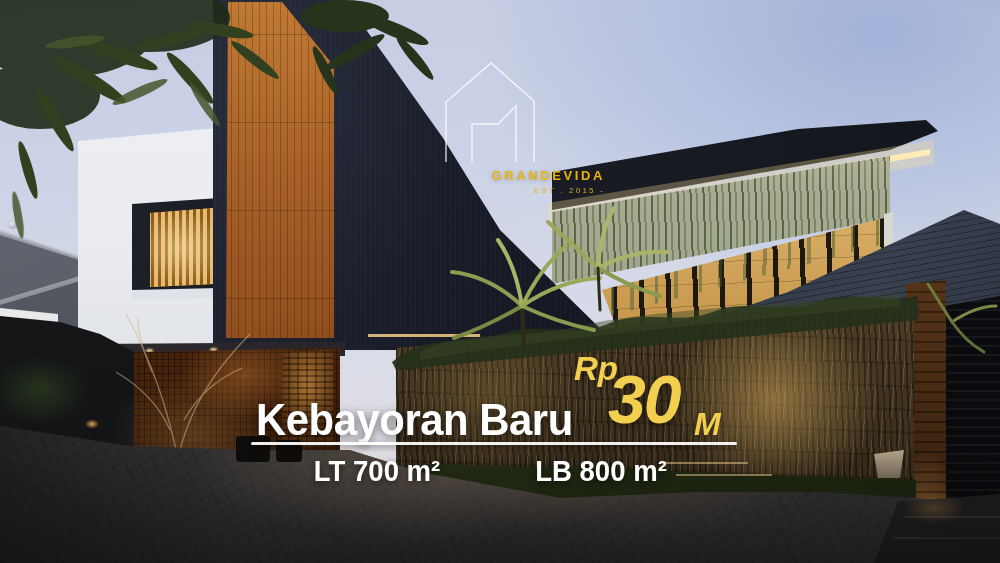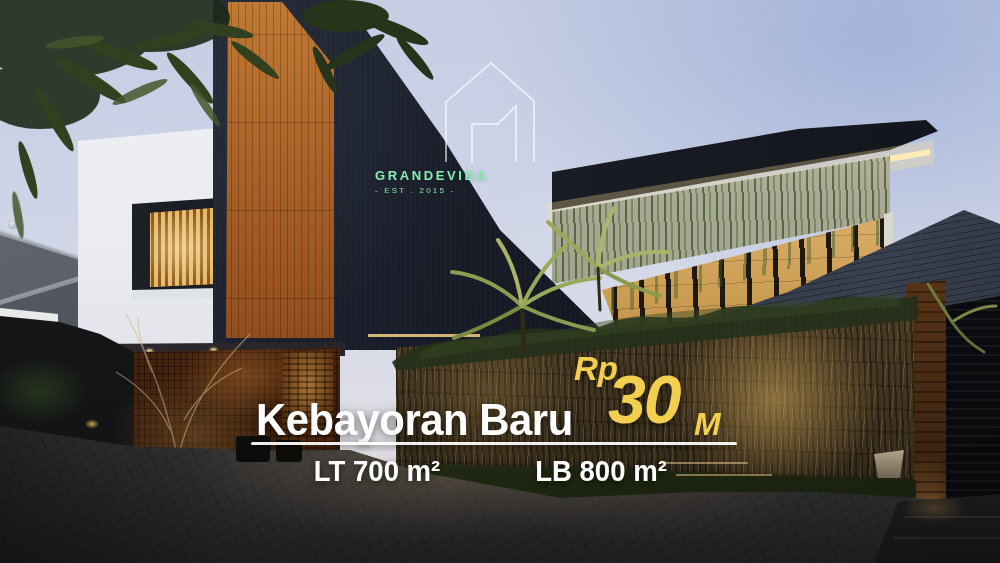--- a/index.html
+++ b/index.html
@@ -126,21 +126,21 @@
                background:linear-gradient(170deg,#2c2d2e,#1c1d1e);}
   .stepline{height:2px;background:rgba(255,255,255,.09);}
   .cornerglow{left:902px;top:492px;width:64px;height:32px;border-radius:50%;
               background:radial-gradient(closest-side,rgba(225,165,85,.3),rgba(0,0,0,0));}
   .planter{background:#0e0d0c;border-radius:4px;}
 
   .vignette{background:linear-gradient(to bottom,rgba(0,0,0,0) 80%,rgba(8,8,10,.38) 100%),
             radial-gradient(120% 100% at 50% 40%,rgba(0,0,0,0) 55%,rgba(10,10,14,.26) 100%);}
 
   
-  .logo{left:375px;top:50px;width:230px;text-align:left;color:#86efac;}
+  .logo{left:375px;top:50px;width:230px;text-align:right;color:#eab308;}
   .logo svg{display:block;margin:0 auto;opacity:.92;}
   .brand{font-size:13px;font-weight:bold;letter-spacing:2.6px;margin-top:2px;
          text-shadow:0 1px 4px rgba(40,50,80,.35);}
   .est{font-size:8px;letter-spacing:2.2px;margin-top:3px;opacity:.95;}
   .location{left:256px;top:394px;font-size:45px;font-weight:bold;color:#fff;white-space:nowrap;
             transform:scaleX(.93);transform-origin:left;letter-spacing:-.5px;
             text-shadow:0 2px 10px rgba(0,0,0,.55);}
   .price{left:556px;top:346px;width:200px;height:110px;color:#F2CF4F;font-weight:bold;font-style:italic;
          text-shadow:0 2px 8px rgba(0,0,0,.45);}
   .price .rp{position:absolute;left:18px;top:4px;font-size:33px;}

